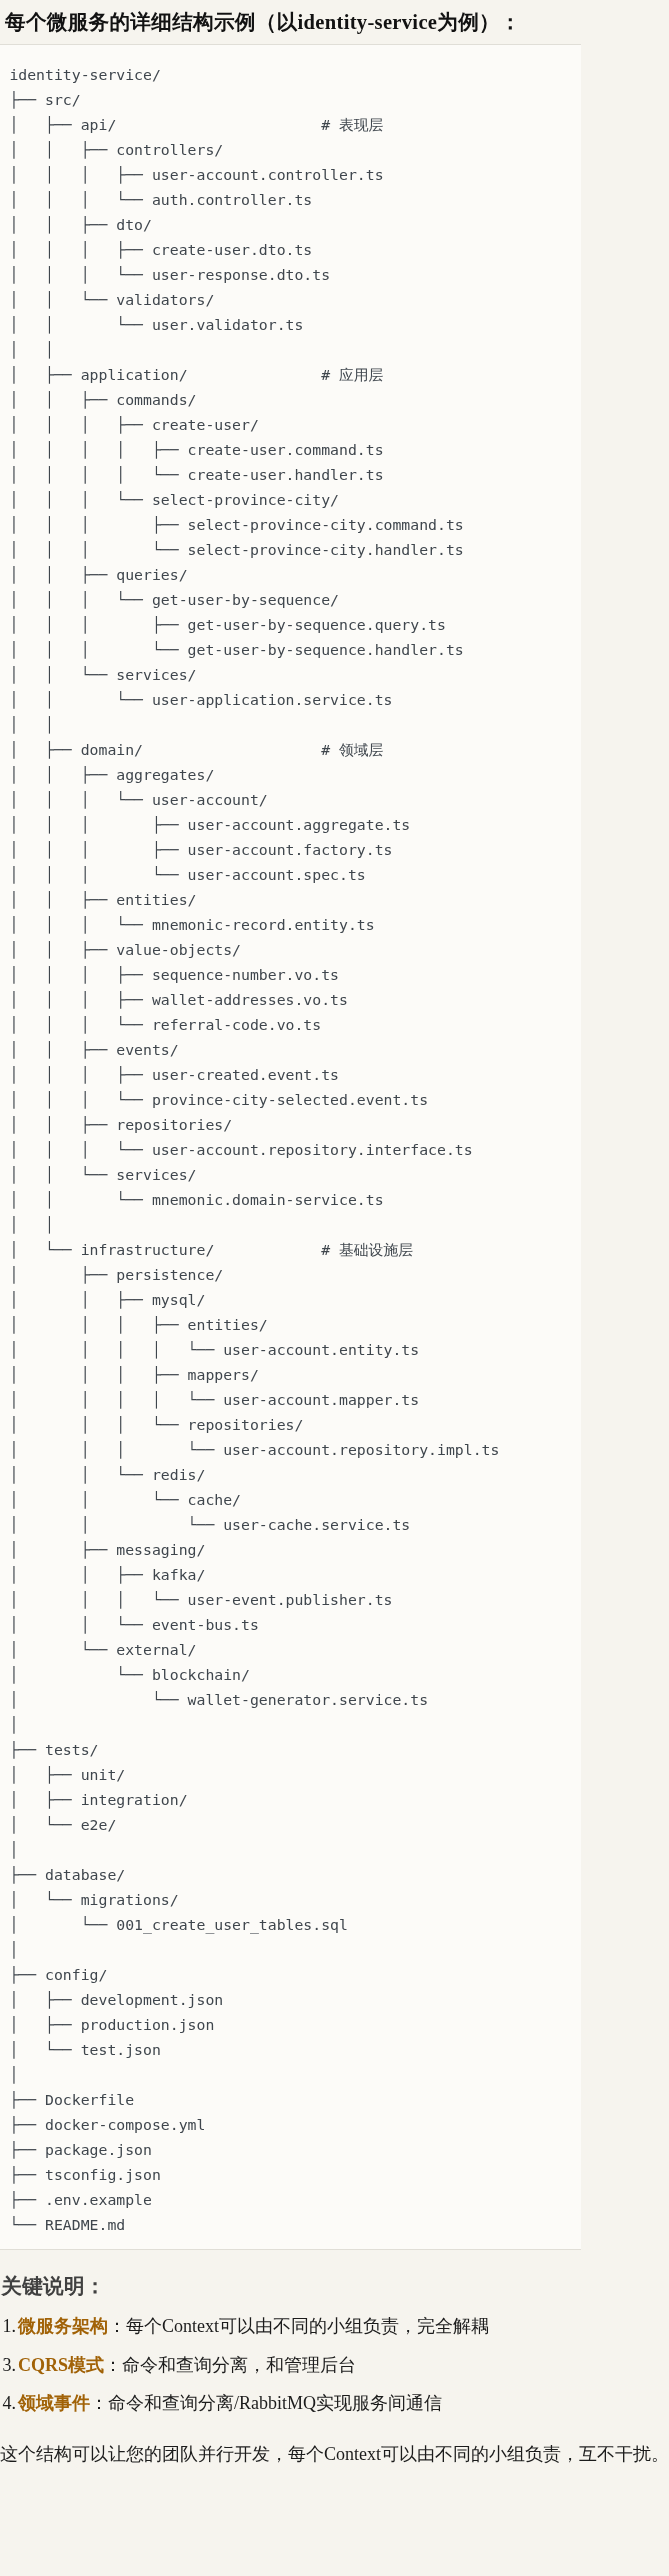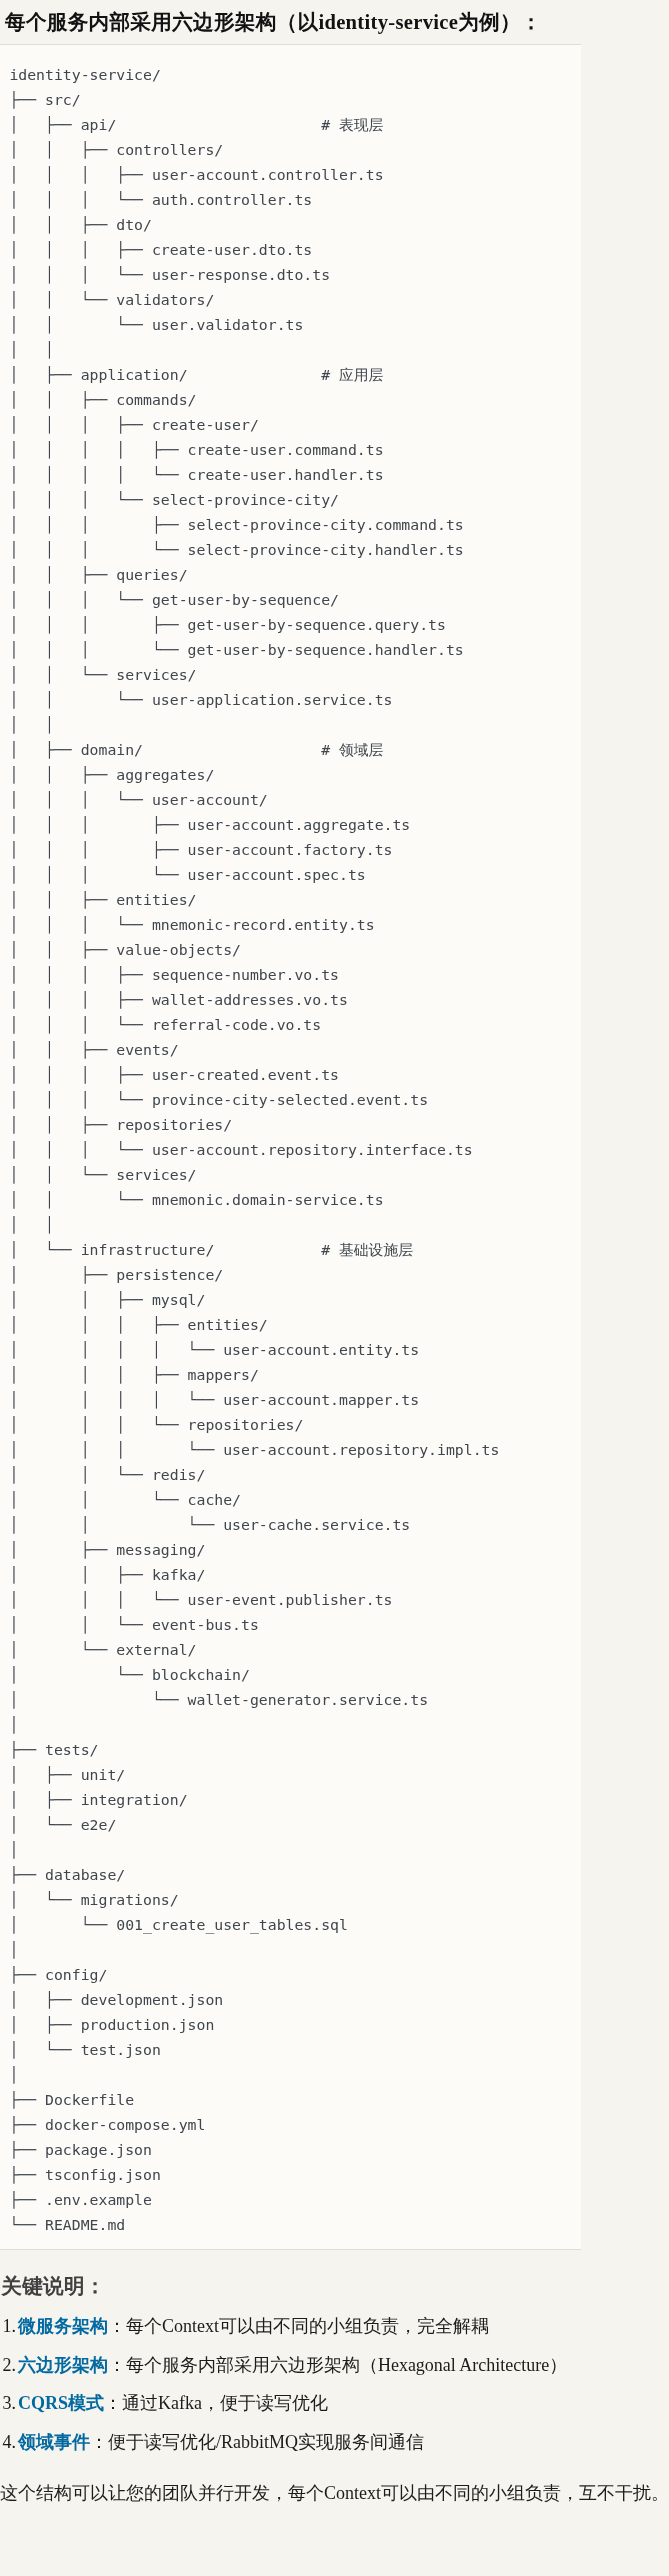--- a/index.html
+++ b/index.html
@@ -51,35 +51,35 @@
   }
   .notes-list { margin: 13px 0 0 2.5px; }
   .note-item {
     font-size: 18px;
     line-height: 25px;
     margin-bottom: 13.8px;
     color: #1c1c1c;
     white-space: nowrap;
   }
   .note-item .num { padding-right: 1.9px; }
-  .note-item .label { font-weight: 700; color: #0369a1; }
+  .note-item .label { font-weight: 700; color: #a16207; }
   .notes-footer {
     margin: 26px 0 0 0;
     font-size: 18px;
     line-height: 25px;
     color: #1c1c1c;
     white-space: nowrap;
   }
 </style>
 </head>
 <body>
 
 <div class="page">
 
-  <h2 class="doc-title">每个服务内部采用六边形架构（以identity-service为例）：</h2>
+  <h2 class="doc-title">每个微服务的详细结构示例（以identity-service为例）：</h2>
 
   <pre class="code-block">identity-service/
 ├── src/
 │   ├── api/                       # 表现层
 │   │   ├── controllers/
 │   │   │   ├── user-account.controller.ts
 │   │   │   └── auth.controller.ts
 │   │   ├── dto/
 │   │   │   ├── create-user.dto.ts
 │   │   │   └── user-response.dto.ts
@@ -165,30 +165,27 @@
   <div class="notes">
 
     <h2 class="notes-heading">关键说明：</h2>
 
     <div class="notes-list">
 
       <div class="note-item">
         <span class="num">1.</span><span class="label">微服务架构</span><span class="sep">：</span><span class="text">每个Context可以由不同的小组负责，完全解耦</span>
       </div>
 
+
       <div class="note-item">
-        <span class="num">2.</span><span class="label">六边形架构</span><span class="sep">：</span><span class="text">每个服务内部采用六边形架构（Hexagonal Architecture）</span>
+        <span class="num">3.</span><span class="label">CQRS模式</span><span class="sep">：</span><span class="text">命令和查询分离，和管理后台</span>
       </div>
 
       <div class="note-item">
-        <span class="num">3.</span><span class="label">CQRS模式</span><span class="sep">：</span><span class="text">通过Kafka，便于读写优化</span>
-      </div>
-
-      <div class="note-item">
-        <span class="num">4.</span><span class="label">领域事件</span><span class="sep">：</span><span class="text">便于读写优化/RabbitMQ实现服务间通信</span>
+        <span class="num">4.</span><span class="label">领域事件</span><span class="sep">：</span><span class="text">命令和查询分离/RabbitMQ实现服务间通信</span>
       </div>
 
 
 
     </div>
 
     <p class="notes-footer">这个结构可以让您的团队并行开发，每个Context可以由不同的小组负责，互不干扰。</p>
 
   </div>
 

